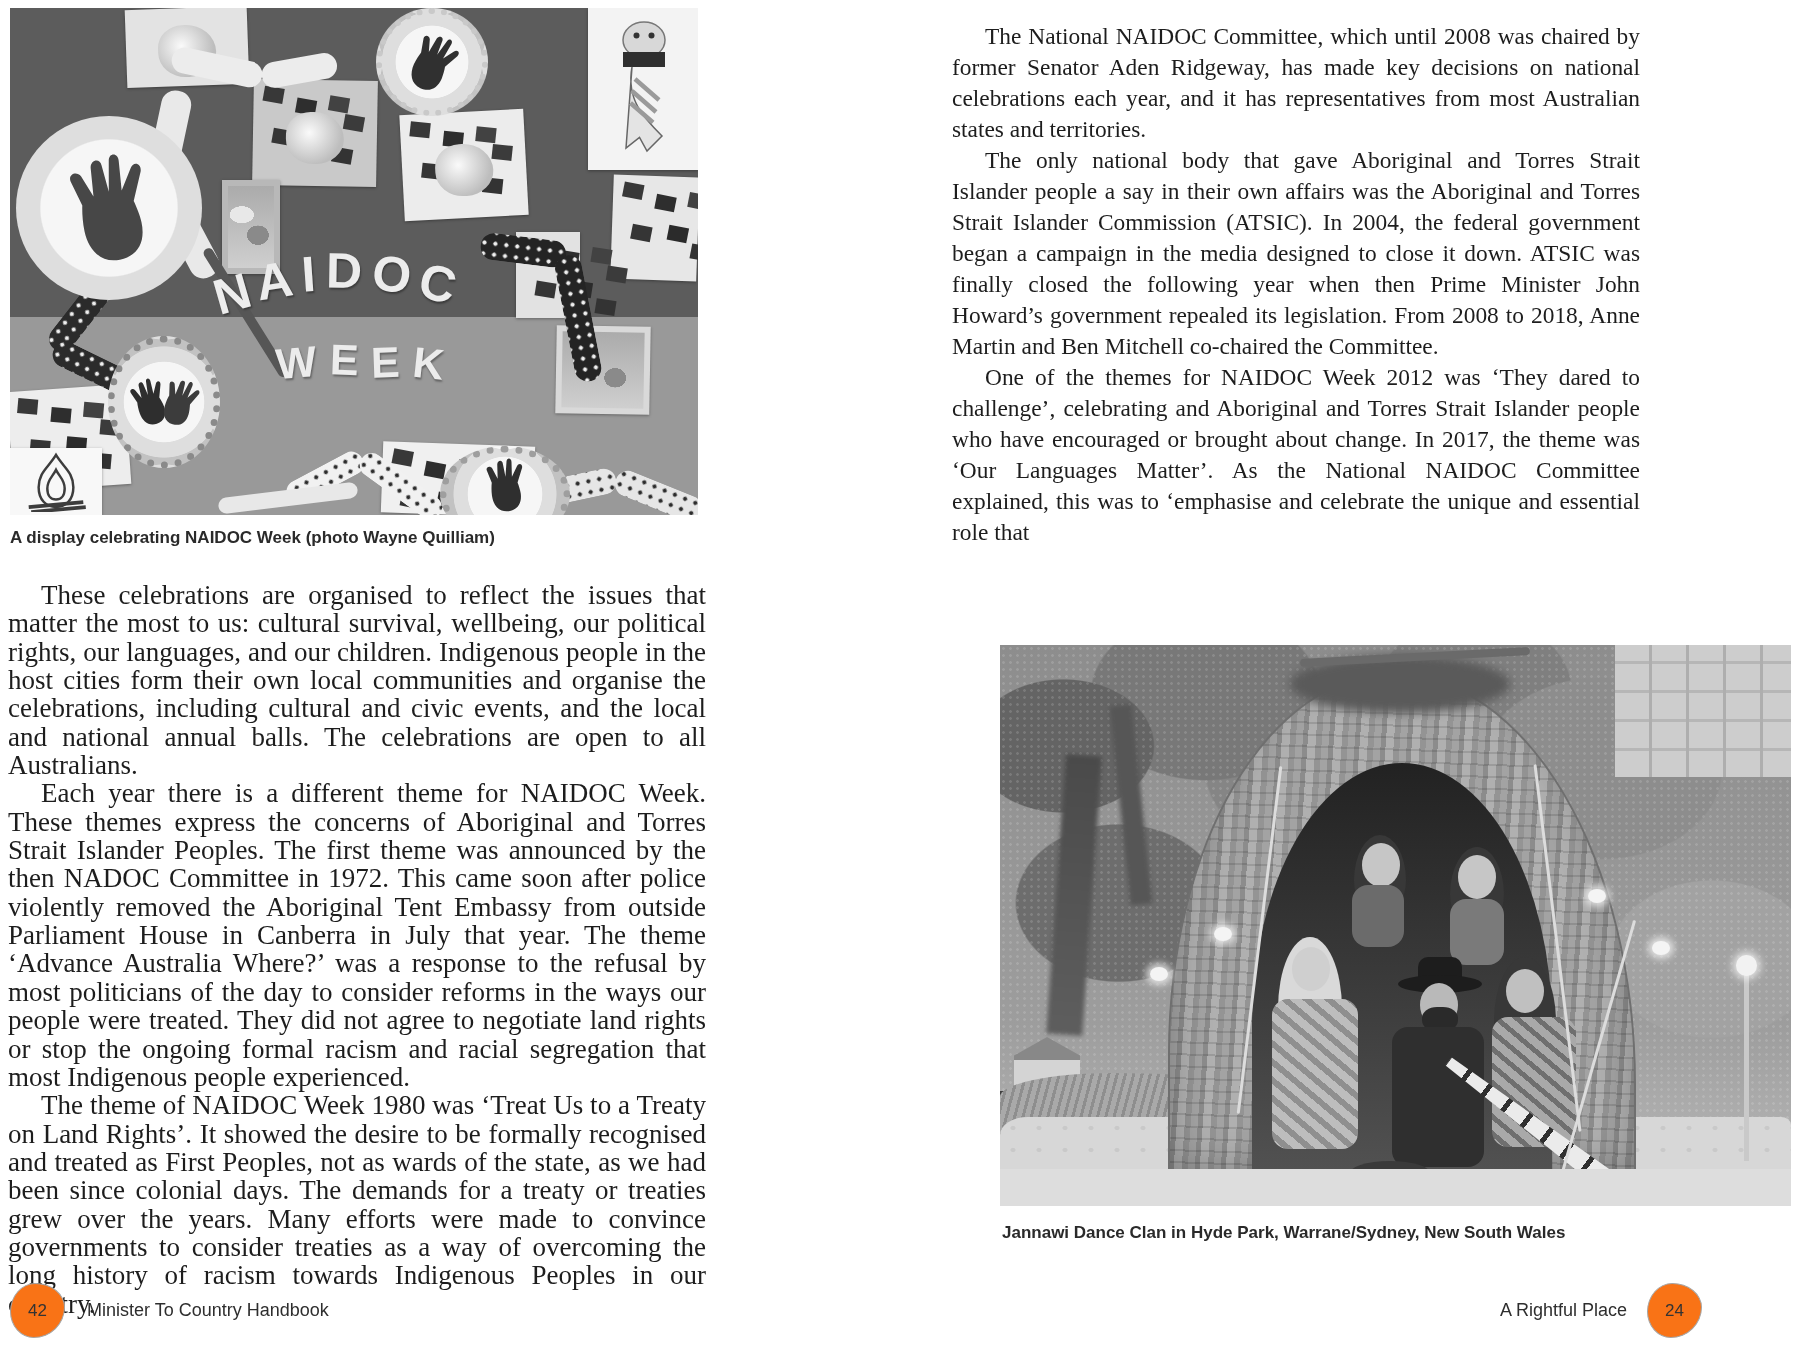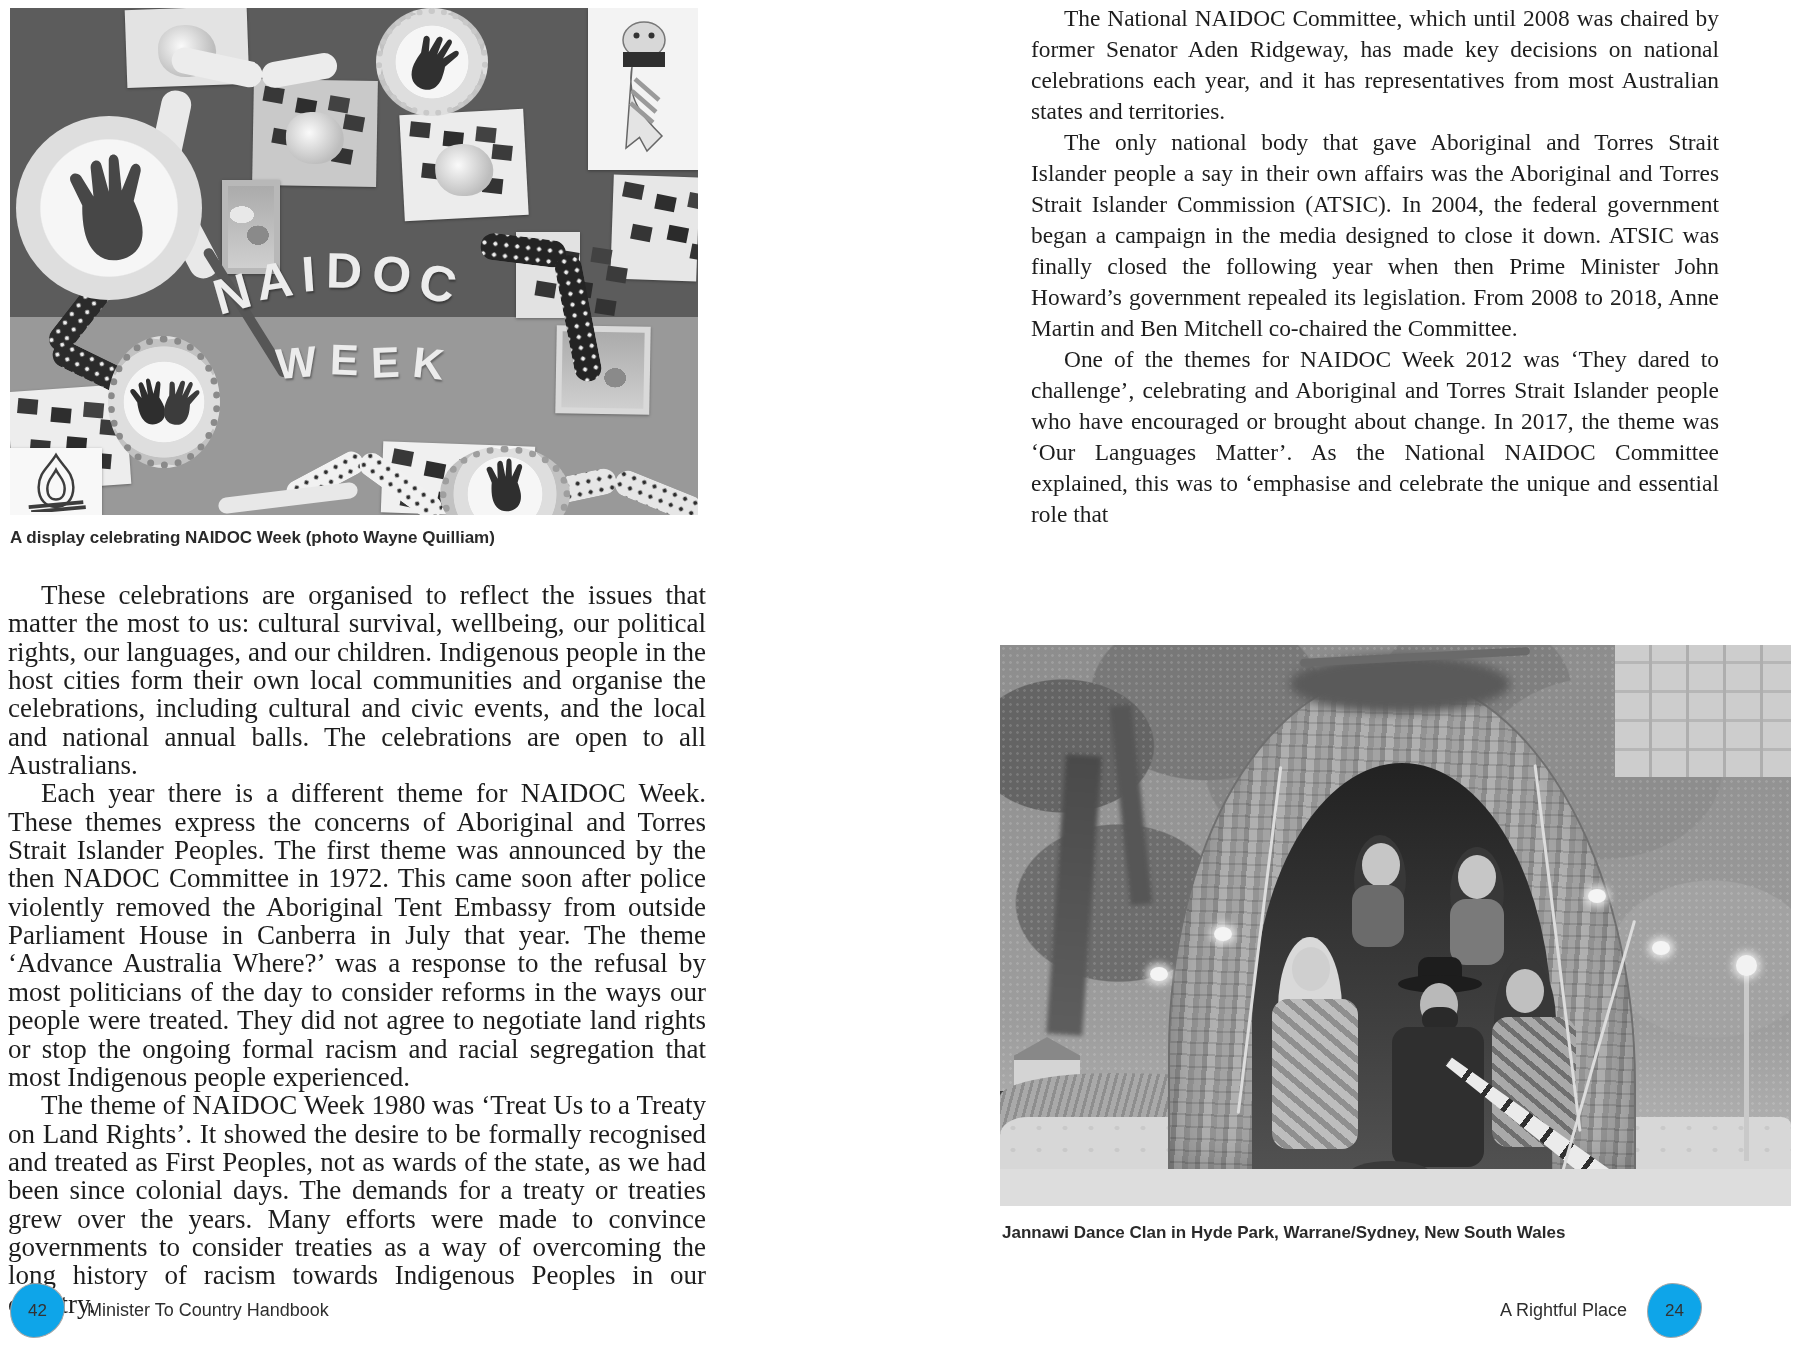--- a/index.html
+++ b/index.html
@@ -5,21 +5,21 @@
   html,body{margin:0;padding:0;background:#ffffff;}
   body{width:1807px;height:1346px;overflow:hidden;font-family:"Liberation Sans",sans-serif;}
   .spread{position:relative;width:1807px;height:1346px;background:#fff;overflow:hidden;}
 
   
   .bodytext{position:absolute;color:#1d1d1d;font-family:"Liberation Serif",serif;text-align:justify;}
   .bodytext p{margin:0;text-indent:33px;}
   .caption{position:absolute;margin:0;font:700 17px/1.25 "Liberation Sans",sans-serif;color:#2a2a2a;}
   .folio{position:absolute;display:flex;align-items:center;color:#333;}
   .folio-circle{width:53px;height:53px;border:1.6px solid #a6a6a6;border-radius:46% 54% 57% 43% / 52% 44% 56% 48%;
-    display:flex;align-items:center;justify-content:center;font:400 17px "Liberation Sans",sans-serif;color:#333;background:#0ea5e9;}
+    display:flex;align-items:center;justify-content:center;font:400 17px "Liberation Sans",sans-serif;color:#333;background:#f97316;}
   .folio-label{font:400 18px "Liberation Sans",sans-serif;color:#2e2e2e;}
 
   
   .naidoc-photo{position:absolute;left:10px;top:8px;width:688px;height:507px;margin:0;overflow:hidden;
     background:linear-gradient(180deg,#5c5c5c 0 61%,#999999 61% 100%);}
   .card{position:absolute;box-shadow:0 1px 3px rgba(0,0,0,.35);}
   .sqs::before{content:"";position:absolute;left:10px;top:8px;width:20px;height:15px;background:#383838;transform:rotate(9deg);
     box-shadow:34px 6px 0 #2e2e2e,66px -2px 0 #424242,16px 40px 0 #353535,52px 34px 0 #2b2b2b,84px 14px 0 #3b3b3b,78px 48px 0 #333;}
   .crump::after{content:"";position:absolute;left:50%;top:55%;width:58px;height:52px;transform:translate(-50%,-50%);
     border-radius:45% 55% 50% 50%;background:radial-gradient(circle at 40% 40%,#fafafa,#bdbdbd 70%);}
@@ -189,21 +189,21 @@
     </div>
 
     <div class="folio" style="left:10px;top:1283px;gap:22px;">
       <span class="folio-circle">42</span>
       <span class="folio-label">Minister To Country Handbook</span>
     </div>
   </section>
 
   <section>
 
-    <div class="bodytext" style="left:1031px;top:0;width:688px;font-size:23.4px;line-height:31px;padding-top:3px;">
+    <div class="bodytext" style="left:952px;top:0;width:688px;font-size:23.4px;line-height:31px;padding-top:21px;">
       <p>The National NAIDOC Committee, which until 2008 was chaired by former Senator Aden Ridgeway, has made key decisions on national celebrations each year, and it has representatives from most Australian states and territories.</p>
       <p>The only national body that gave Aboriginal and Torres Strait Islander people a say in their own affairs was the Aboriginal and Torres Strait Islander Commission (ATSIC). In 2004, the federal government began a campaign in the media designed to close it down. ATSIC was finally closed the following year when then Prime Minister John Howard’s government repealed its legislation. From 2008 to 2018, Anne Martin and Ben Mitchell  co-chaired the Committee.</p>
       <p>One of the themes for NAIDOC Week 2012 was ‘They dared to challenge’, celebrating and Aboriginal and Torres Strait Islander people who have encouraged or brought about change. In 2017, the theme was ‘Our Languages Matter’. As the National NAIDOC Committee explained, this was to ‘emphasise and celebrate the unique and essential role that</p>
     </div>
 
     <figure class="jannawi-photo">
       <div class="trunk" style="left:56px;top:110px;width:36px;height:280px;background:linear-gradient(#4a4a4a,#5e5e5e);transform:rotate(4deg);"></div>
       <div class="trunk" style="left:120px;top:60px;width:22px;height:200px;background:#565656;transform:rotate(-6deg);"></div>
       <div class="building"></div>
       <div class="house"></div>

